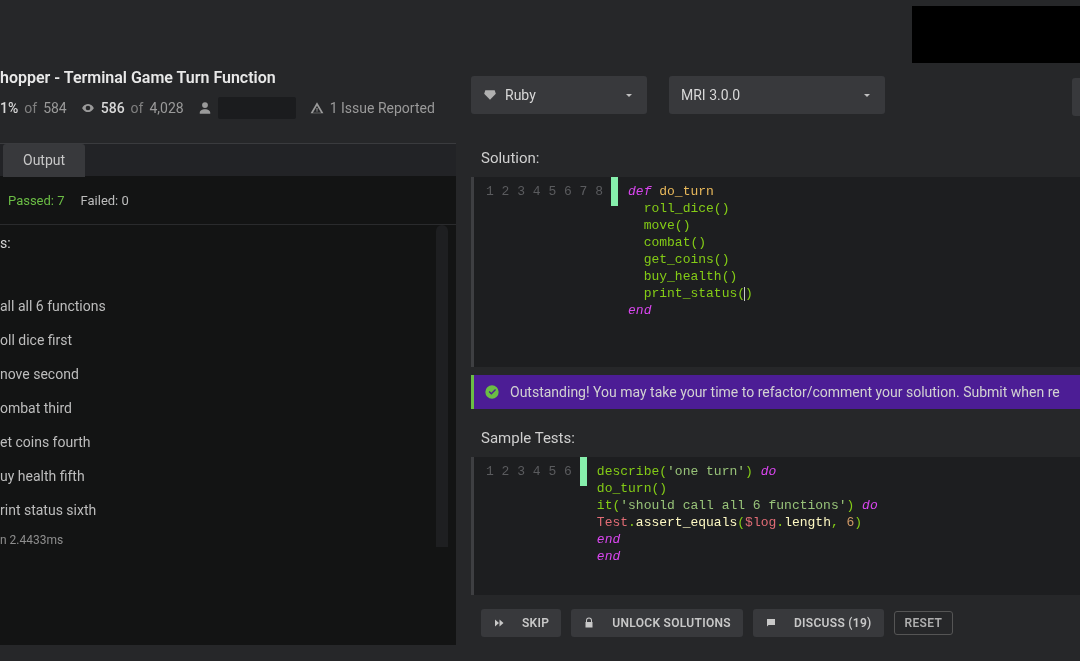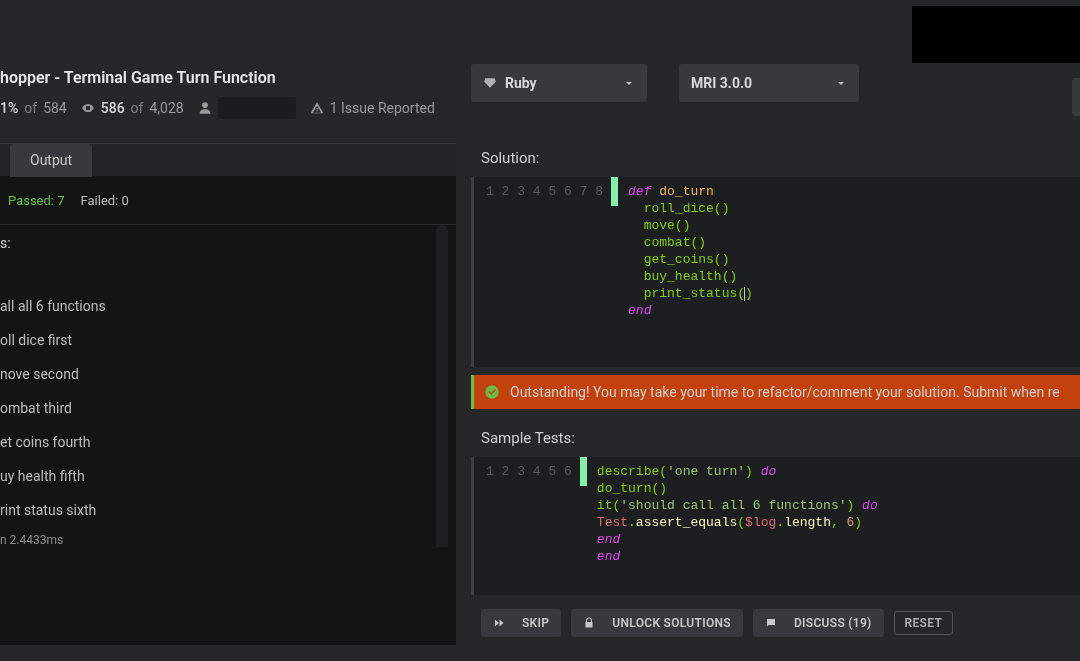--- a/index.html
+++ b/index.html
@@ -42,34 +42,34 @@
     gap: 14px;
     color: #9a9a9a;
     font-size: 14px;
   }
   .stat { display: inline-flex; align-items: center; gap: 6px; }
   .stat strong { color: #d8d8d8; font-weight: 500; }
   .stat .of { color: #808080; }
   .icon-svg { width: 14px; height: 14px; fill: #9a9a9a; }
   .author-chip { width: 78px; height: 22px; background: #1b1c1e; border-radius: 2px; }
 
-  .lang-pills { position: absolute; top: 64px; left: 471px; display: flex; gap: 32px; font-weight: bold; }
+  .lang-pills { position: absolute; top: 76px; left: 471px; display: flex; gap: 22px; }
   .pill {
     background: #38393c;
     border-radius: 3px;
     height: 38px;
     display: flex;
     align-items: center;
     justify-content: space-between;
     padding: 0 12px;
     color: #d8d8d8;
     font-size: 14px;
   }
   .pill.lang { width: 176px; }
-  .pill.ver { width: 180px; }
+  .pill.ver { width: 216px; }
   .pill .label { display: flex; align-items: center; gap: 8px; }
   .pill .chev { fill: #c0c0c0; }
   .ruby-ico { width: 14px; height: 14px; fill: #b0b0b0; }
 
   .extra-pill {
     position: absolute;
     top: 78px;
     right: 0;
     width: 8px;
     height: 38px;
@@ -93,21 +93,21 @@
     height: 33px;
     background: #222326;
     border-bottom: 1px solid #131414;
   }
   .out-tab {
     padding: 8px 20px 0 20px;
     height: 33px;
     font-size: 14px;
     color: #c8c8c8;
     background: #38393c;
-    margin-left: 10px;
+    margin-left: 3px;
     border-top-left-radius: 3px;
     border-top-right-radius: 3px;
   }
   .out-body { position: relative; height: calc(100% - 33px); }
   .out-status {
     height: 48px;
     display: flex;
     align-items: center;
     gap: 16px;
     padding-left: 8px;
@@ -194,21 +194,21 @@
   .cursor-caret {
     display: inline-block;
     border-left: 1px solid #c8c8c8;
     height: 14px;
     vertical-align: text-bottom;
     margin-left: -1px;
   }
 
   .ok-bar {
     margin-top: 8px;
-    background: #c2410c;
+    background: #4c1d95;
     border-left: 3px solid #6bbd45;
     padding: 9px 10px;
     display: flex;
     align-items: center;
     gap: 10px;
     color: #d2d2d2;
     font-size: 14px;
     overflow: hidden;
     white-space: nowrap;
   }

